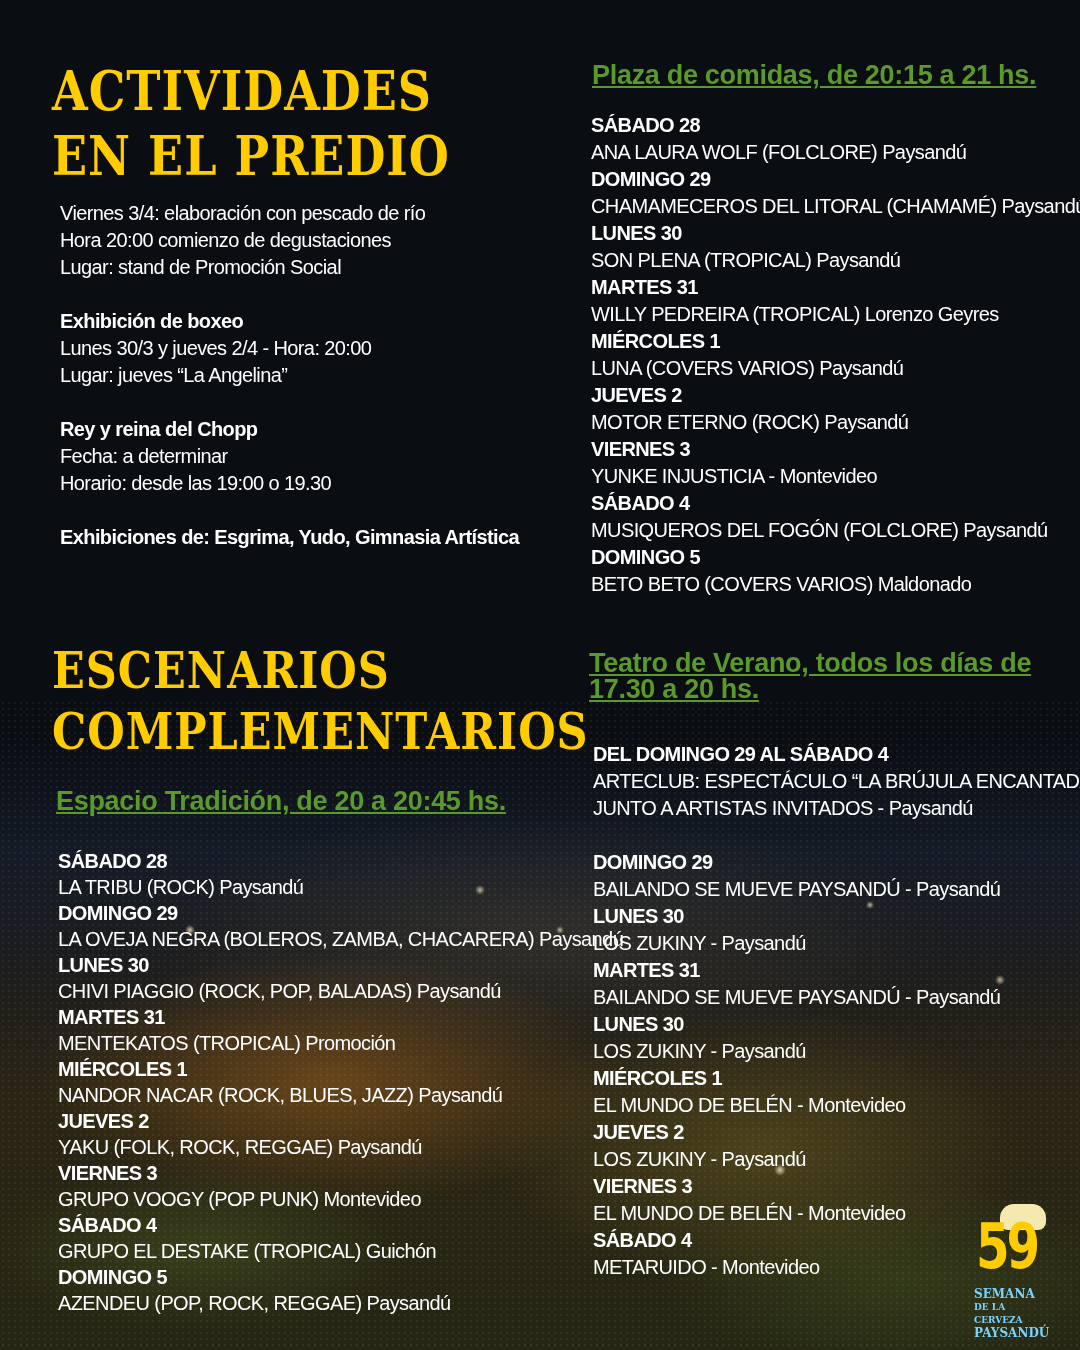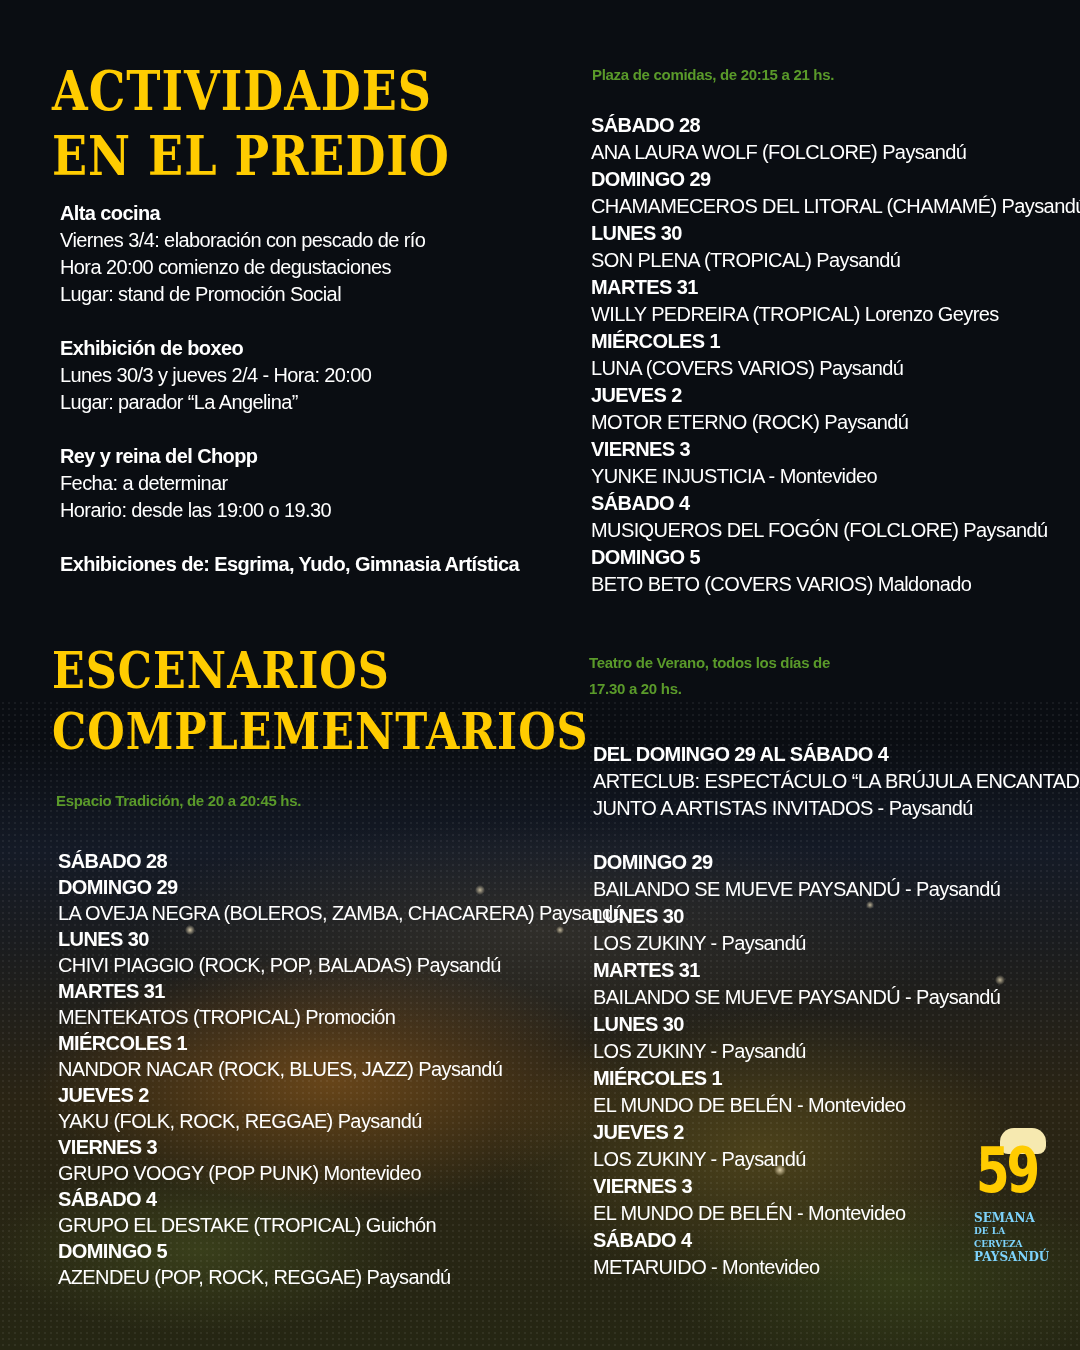--- a/index.html
+++ b/index.html
@@ -48,37 +48,38 @@
   }
   .title-actividades { left:52px; top:64px; font-size:46px; transform:scaleY(1.18); }
   .title-actividades div + div { margin-top:9px; }
   .title-escenarios { left:52px; top:646px; font-size:43px; transform:scaleY(1.18); }
   .title-escenarios div + div { margin-top:8px; }
 
   .green-head {
     position:absolute;
     color:#5a9a2a;
     font-weight:bold;
-    font-size:15px;
+    font-size:27px;
     line-height:26px;
     letter-spacing:-0.3px;
+    text-decoration:underline;
   }
   .blk {
     position:absolute;
     font-size:20px;
     line-height:27px;
     letter-spacing:-0.6px;
     white-space:nowrap;
   }
   .blk .b { font-weight:bold; }
   .blk .n { font-weight:normal; }
   .gap { height:27px; }
 
   .logo {
-    position:absolute; left:972px; top:1128px; width:72px; height:130px;
+    position:absolute; left:972px; top:1204px; width:72px; height:130px;
   }
   .logo .foam {
     position:absolute; left:28px; top:0; width:46px; height:26px;
     background:#f6e9b0; border-radius:14px 14px 8px 8px;
   }
   .logo .num {
     position:absolute; left:4px; top:12px;
     font-family:"DejaVu Sans", sans-serif; font-weight:bold;
     font-size:62px; line-height:1; color:#ffcc00;
     transform:scaleX(0.78); transform-origin:left top; letter-spacing:-4px;
@@ -95,45 +96,45 @@
 <div class="bg-scene"></div>
 <div class="bg-dots"></div>
 <div class="bg-lights"></div>
 
 <div class="display-title title-actividades">
   <div>ACTIVIDADES</div>
   <div>EN EL PREDIO</div>
 </div>
 
 <div class="blk" style="left:60px; top:200px;">
-  <div class="b">Alta cocina</div>
   <div class="n">Viernes 3/4: elaboración con pescado de río</div>
   <div class="n">Hora 20:00 comienzo de degustaciones</div>
   <div class="n">Lugar: stand de Promoción Social</div>
   <div class="gap"></div>
   <div class="b">Exhibición de boxeo</div>
   <div class="n">Lunes 30/3 y jueves 2/4 - Hora: 20:00</div>
-  <div class="n">Lugar: parador “La Angelina”</div>
+  <div class="n">Lugar: jueves “La Angelina”</div>
   <div class="gap"></div>
   <div class="b">Rey y reina del Chopp</div>
   <div class="n">Fecha: a determinar</div>
   <div class="n">Horario: desde las 19:00 o 19.30</div>
   <div class="gap"></div>
   <div class="b">Exhibiciones de: Esgrima, Yudo, Gimnasia Artística</div>
 </div>
 
 <div class="display-title title-escenarios">
   <div>ESCENARIOS</div>
   <div>COMPLEMENTARIOS</div>
 </div>
 
 <div class="green-head" style="left:56px; top:788px;">Espacio Tradición, de 20 a 20:45 hs.</div>
 
 <div class="blk" style="left:58px; top:848px; line-height:26px;">
   <div class="b">SÁBADO 28</div>
+  <div class="n">LA TRIBU (ROCK) Paysandú</div>
   <div class="b">DOMINGO 29</div>
   <div class="n">LA OVEJA NEGRA (BOLEROS, ZAMBA, CHACARERA) Paysandú</div>
   <div class="b">LUNES 30</div>
   <div class="n">CHIVI PIAGGIO (ROCK, POP, BALADAS) Paysandú</div>
   <div class="b">MARTES 31</div>
   <div class="n">MENTEKATOS (TROPICAL) Promoción</div>
   <div class="b">MIÉRCOLES 1</div>
   <div class="n">NANDOR NACAR (ROCK, BLUES, JAZZ) Paysandú</div>
   <div class="b">JUEVES 2</div>
   <div class="n">YAKU (FOLK, ROCK, REGGAE) Paysandú</div>

